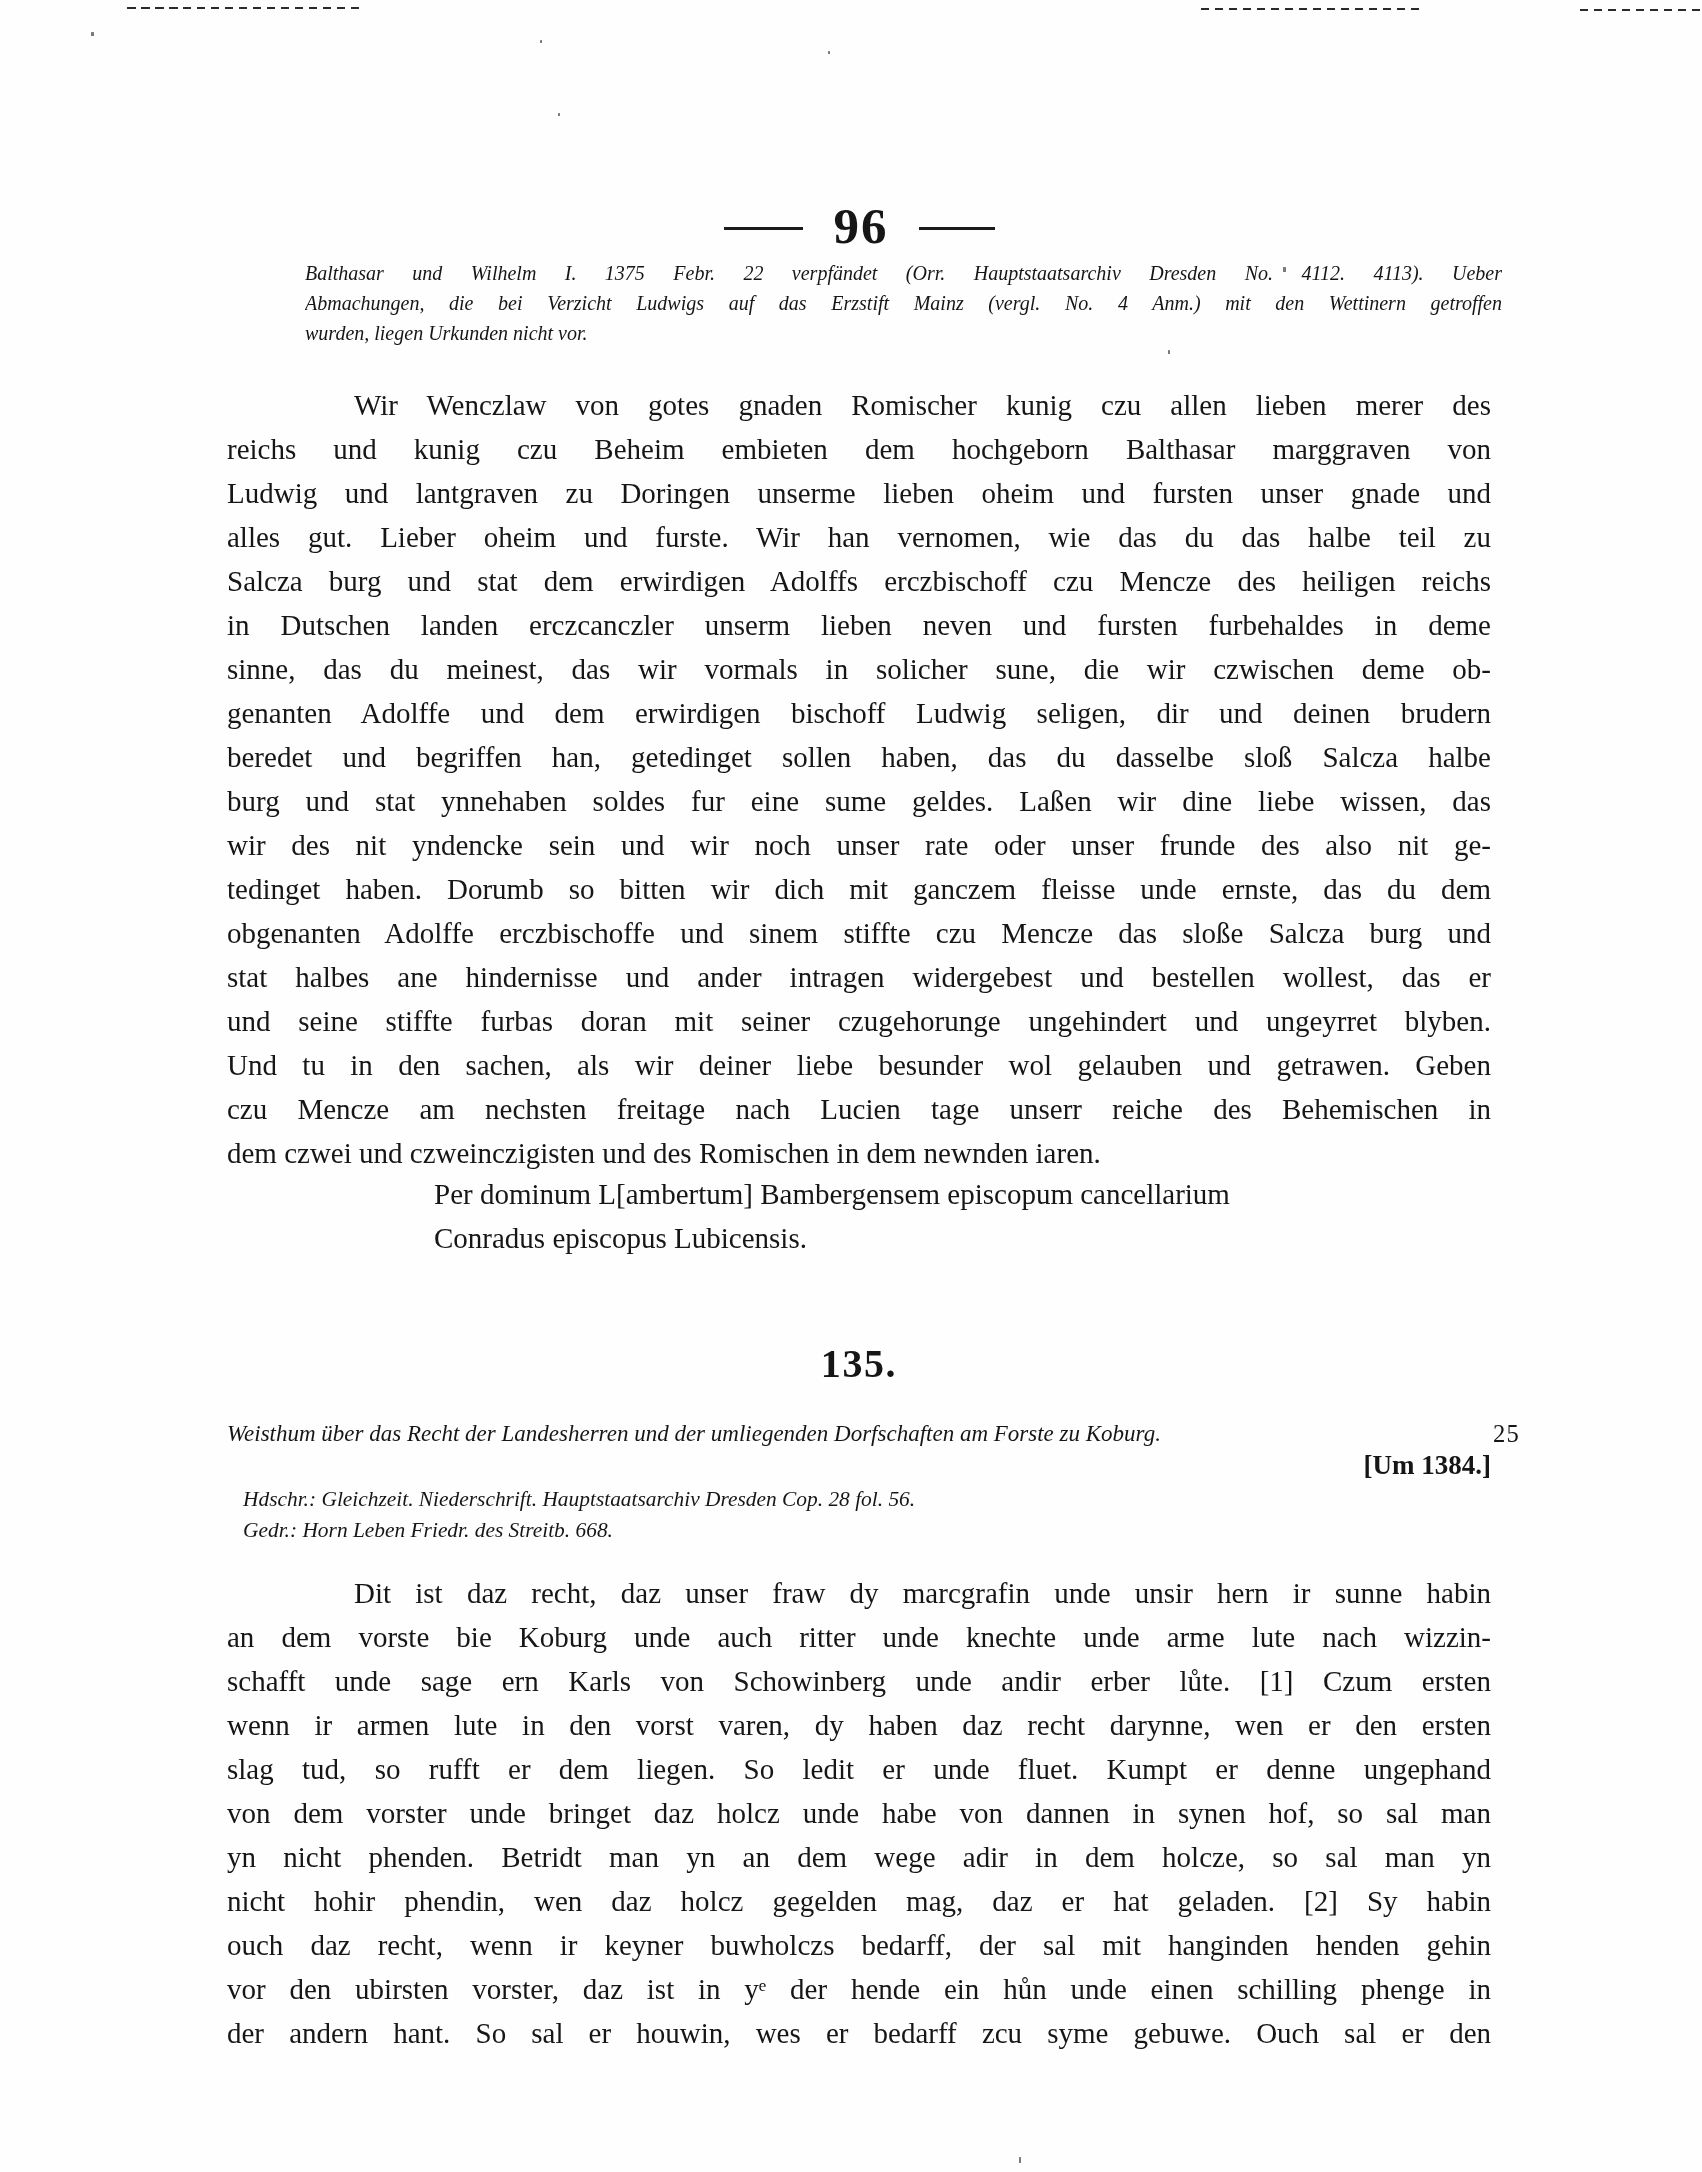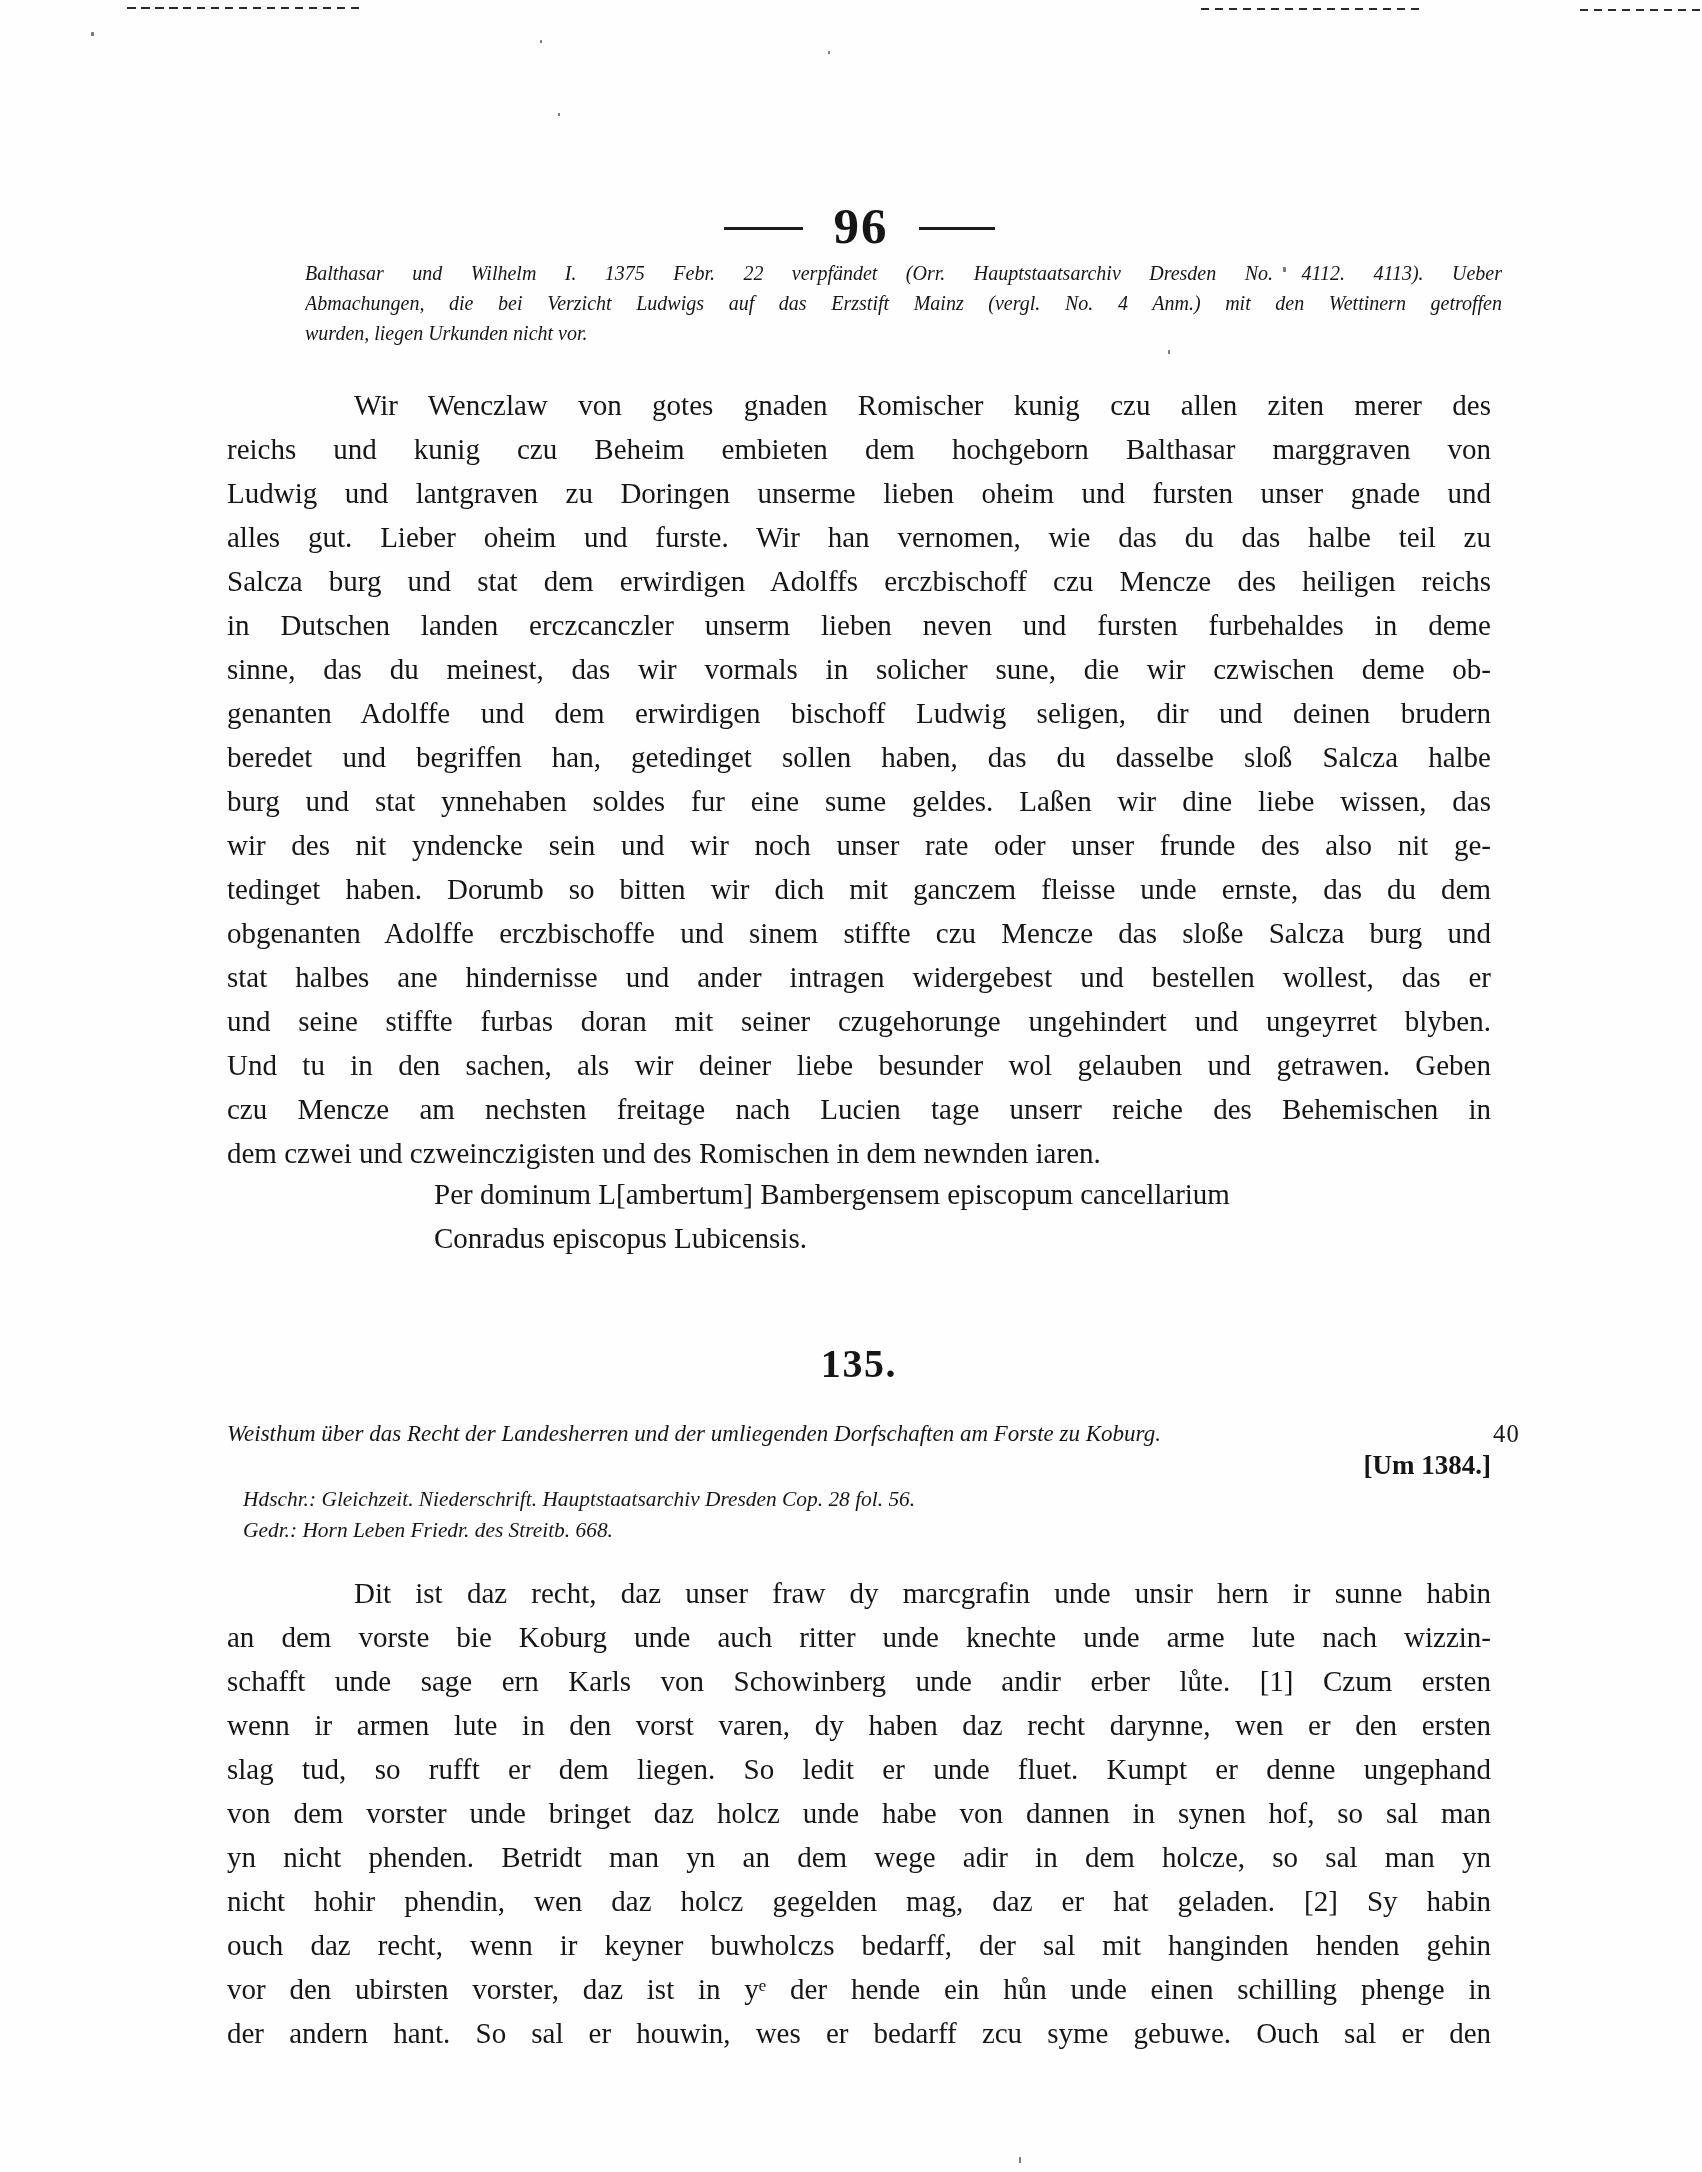--- a/index.html
+++ b/index.html
@@ -79,21 +79,21 @@
   <div class="head-dash right"></div>
 </div>
 
 <div class="regest">
   <div class="rline just">Balthasar und Wilhelm I. 1375 Febr. 22 verpfändet (Orr. Hauptstaatsarchiv Dresden No. 4112. 4113). Ueber</div>
   <div class="rline just">Abmachungen, die bei Verzicht Ludwigs auf das Erzstift Mainz (vergl. No. 4 Anm.) mit den Wettinern getroffen</div>
   <div class="rline">wurden, liegen Urkunden nicht vor.</div>
 </div>
 
 <div class="charter charter1">
-  <div class="bline just indent"><span>Wir Wenczlaw von gotes gnaden Romischer kunig czu allen ziten merer des</span></div>
+  <div class="bline just indent"><span>Wir Wenczlaw von gotes gnaden Romischer kunig czu allen lieben merer des</span></div>
   <div class="bline just"><span>reichs und kunig czu Beheim embieten dem hochgeborn Balthasar marggraven von</span></div>
   <div class="bline just"><span>Ludwig und lantgraven zu Doringen unserme lieben oheim und fursten unser gnade und</span></div>
   <div class="bline just"><span>alles gut. Lieber oheim und furste. Wir han vernomen, wie das du das halbe teil zu</span></div>
   <div class="bline just"><span>Salcza burg und stat dem erwirdigen Adolffs erczbischoff czu Mencze des heiligen reichs</span></div>
   <div class="bline just"><span>in Dutschen landen erczcanczler unserm lieben neven und fursten furbehaldes in deme</span></div>
   <div class="bline just"><span>sinne, das du meinest, das wir vormals in solicher sune, die wir czwischen deme ob-</span></div>
   <div class="bline just"><span>genanten Adolffe und dem erwirdigen bischoff Ludwig seligen, dir und deinen brudern</span></div>
   <div class="bline just"><span>beredet und begriffen han, getedinget sollen haben, das du dasselbe sloß Salcza halbe</span></div>
   <div class="bline just"><span>burg und stat ynnehaben soldes fur eine sume geldes. Laßen wir dine liebe wissen, das</span></div>
   <div class="bline just"><span>wir des nit yndencke sein und wir noch unser rate oder unser frunde des also nit ge-</span></div>
@@ -108,21 +108,21 @@
 
 <div class="subscription">
   <div class="sline">Per dominum L[ambertum] Bambergensem episcopum cancellarium</div>
   <div class="sline">Conradus episcopus Lubicensis.</div>
 </div>
 
 <div class="doc-heading">135.</div>
 
 <div class="doc-title">
   <span>Weisthum über das Recht der Landesherren und der umliegenden Dorfschaften am Forste zu Koburg.</span>
-  <span class="mnum small">40</span>
+  <span class="mnum small">25</span>
 </div>
 
 <div class="doc-date">[Um 1384.]</div>
 
 <div class="sources">
   <div class="srcline">Hdschr.: Gleichzeit. Niederschrift. Hauptstaatsarchiv Dresden Cop. 28 fol. 56.</div>
   <div class="srcline">Gedr.: Horn Leben Friedr. des Streitb. 668.</div>
 </div>
 
 <div class="charter charter2">

